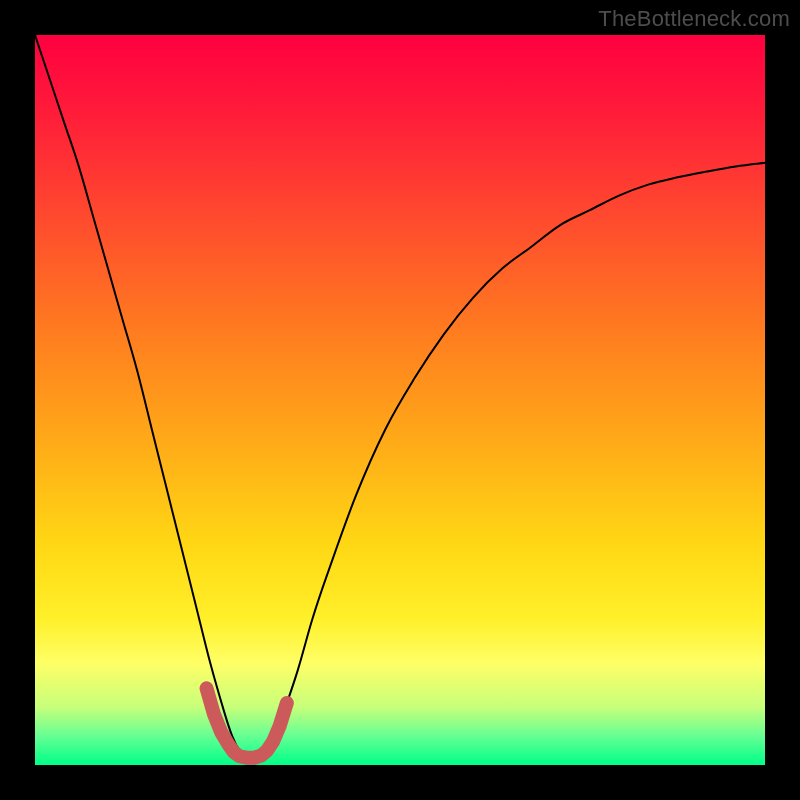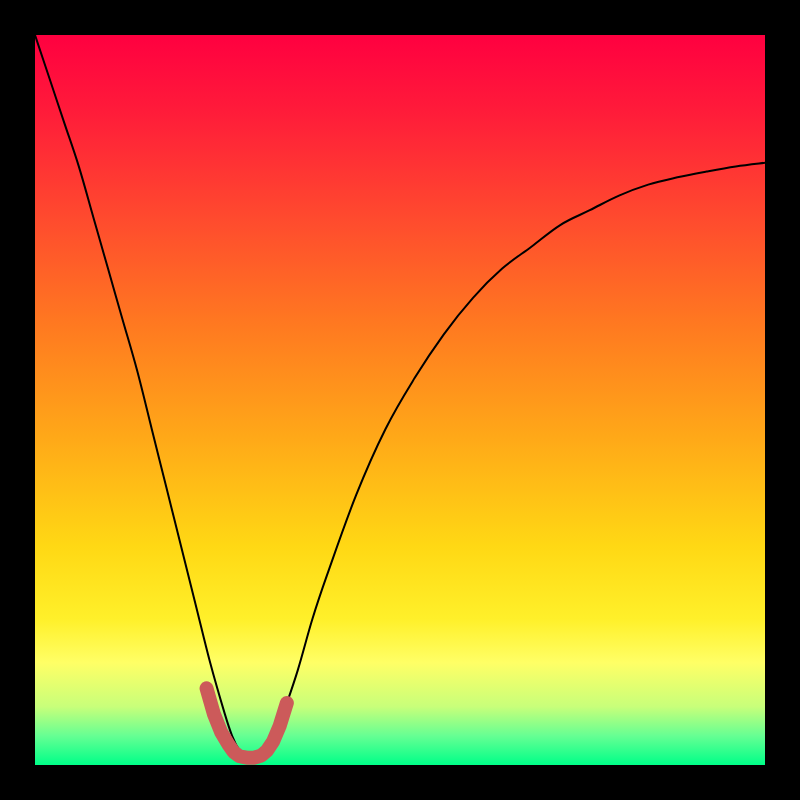--- a/index.html
+++ b/index.html
@@ -36,20 +36,21 @@
     font-weight: 500;
     letter-spacing: 0.2px;
     user-select: none;
   }
 </style>
 </head>
 <body>
 
 <div class="frame">
 
+  <div class="watermark">TheBottleneck.com</div>
 
   <div class="plot">
     <svg id="chart-svg" width="730" height="730" viewBox="0 0 730 730" preserveAspectRatio="none">
       <defs>
         <linearGradient id="bg-grad" x1="0" y1="0" x2="0" y2="1">
             <stop offset="0.00%" stop-color="#ff0040"></stop>
             <stop offset="10.00%" stop-color="#ff1a3a"></stop>
             <stop offset="25.00%" stop-color="#ff4a2e"></stop>
             <stop offset="40.00%" stop-color="#ff7a20"></stop>
             <stop offset="55.00%" stop-color="#ffa818"></stop>

